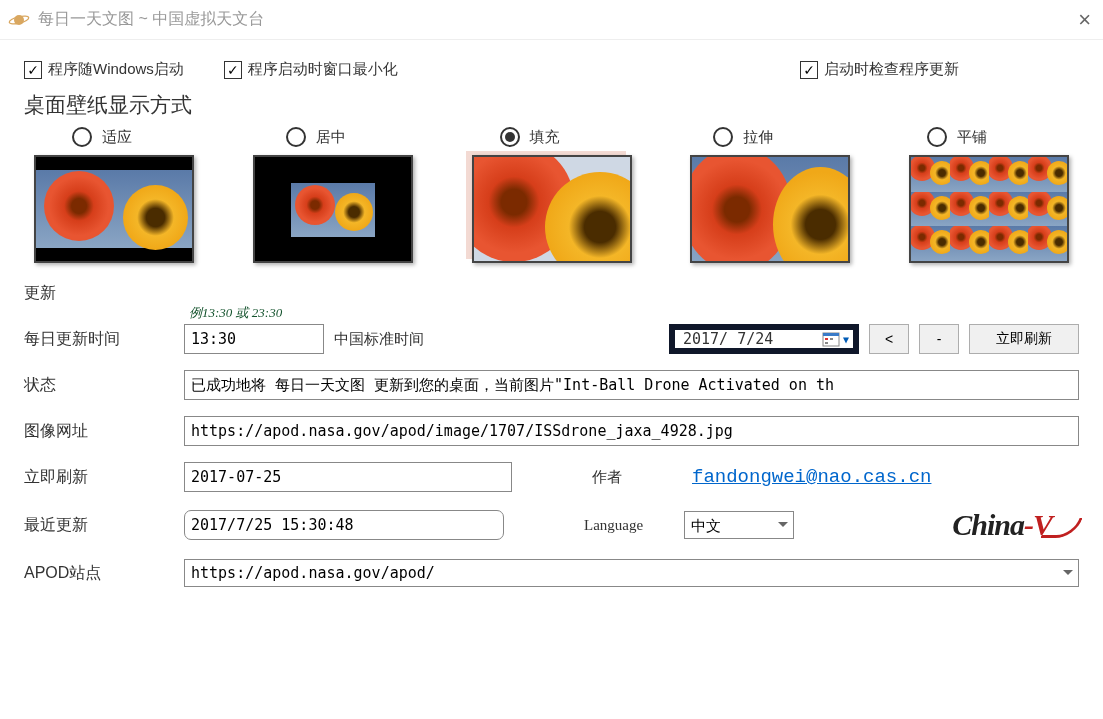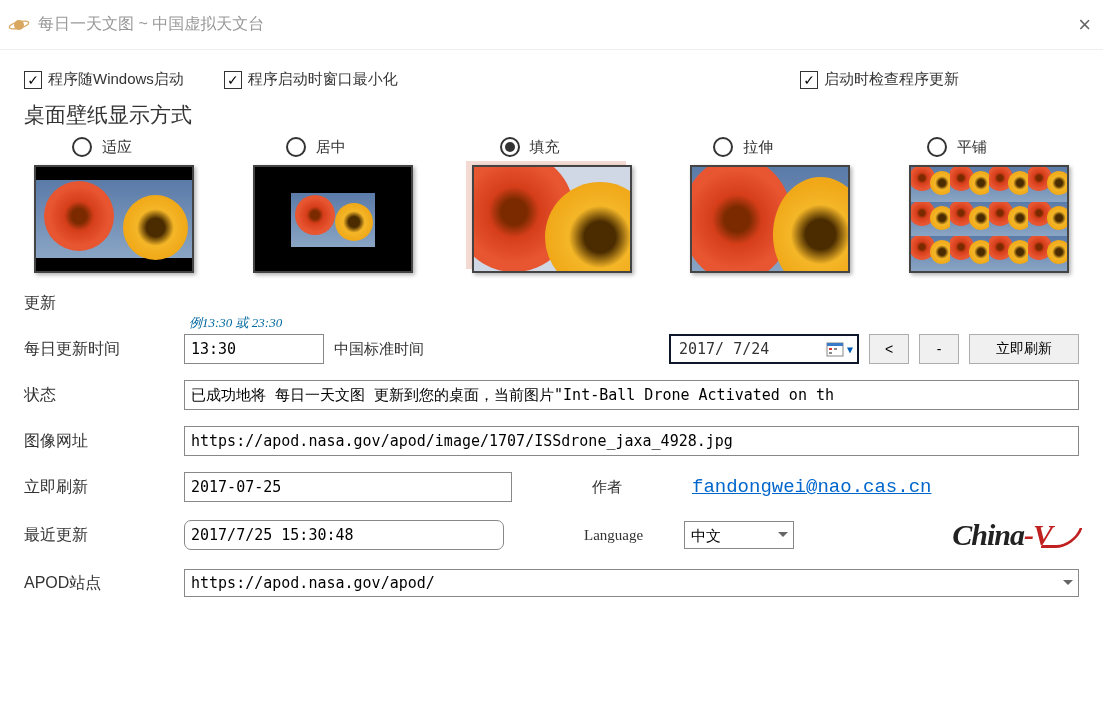--- a/index.html
+++ b/index.html
@@ -1,17 +1,17 @@
 <!DOCTYPE html>
 <html><head>
 <meta charset="utf-8">
 <style>
 * { box-sizing: border-box; margin: 0; padding: 0; }
 body { font-family: "Microsoft YaHei", "SimSun", sans-serif; font-size: 15px; color: #333; background: #fff; width: 1103px; height: 719px; overflow: hidden; position: relative; }
-.titlebar { height: 50px; display: flex; align-items: center; padding: 0 12px 0 8px; border-bottom: 1px solid #eee; color: #999; font-size: 16px; }
+.titlebar { height: 40px; display: flex; align-items: center; padding: 0 12px 0 8px; border-bottom: 1px solid #eee; color: #999; font-size: 16px; }
 .titlebar .close { margin-left: auto; font-size: 22px; color: #666; cursor: pointer; font-weight: 200; }
 .saturn-icon { width: 22px; height: 16px; margin-right: 8px; display: inline-block; position: relative; }
 .saturn-icon svg { width: 22px; height: 16px; }
 .content { padding: 20px 24px 10px 24px; }
 .checkrow { display: flex; gap: 40px; margin-bottom: 12px; }
 .checkitem { display: flex; align-items: center; gap: 6px; }
 .ckb { width: 18px; height: 18px; border: 1.2px solid #333; display: inline-flex; align-items: center; justify-content: center; font-size: 14px; color: #000; }
 .section-label { font-size: 21px; margin-bottom: 8px; margin-top: 2px; }
 .radios { display: flex; justify-content: space-between; padding: 0 10px 0 20px; margin-bottom: 8px; }
 .radio-opt { display: flex; align-items: center; gap: 10px; width: 170px; padding-left: 28px; }
@@ -36,23 +36,23 @@
 .tilecell .flower.red { top:-2px; left:-2px; width:26px; height:26px; border-radius:50%; }
 .tilecell .flower.yel { top:4px; right:-4px; width:24px; height:24px; border-radius:50%; }
 .sky { position:absolute; top:0; left:0; right:0; background: linear-gradient(#5a7aa8,#8aa5c4); }
 .thumb-fit .sky { top:13px; height:78px; }
 .thumb-center .sky { top:26px; left:36px; right:36px; height:54px; }
 .thumb-stretch .sky { height:108px; }
 .thumb-tile .sky { height:100%; }
 .formrow { display:flex; align-items:center; margin-bottom: 16px; gap: 10px; min-height: 30px; }
 .formlabel { width: 150px; font-size: 16px; }
 .txtinput { height: 30px; border: 1px solid #888; padding: 2px 6px; font-family: "SimSun", monospace; font-size: 15px; background: #fff; }
-.hint { color: #0369a1; font-style: italic; font-size: 13px; margin-left: 165px; margin-bottom: 2px; font-family: "SimSun"; }
+.hint { color: #14532d; font-style: italic; font-size: 13px; margin-left: 165px; margin-bottom: 2px; font-family: "SimSun"; }
 .btn { height: 30px; min-width: 40px; border: 1px solid #adadad; background: #f0f0f0; padding: 0 10px; font-size: 14px; font-family: inherit; cursor: pointer; }
-.datepk { width: 190px; height: 30px; border: 2px solid #0f172a; display: inline-flex; align-items: center; padding: 0 4px 0 8px; font-family: "SimSun", monospace; font-size: 15px; background: #fff; }
+.datepk { width: 190px; height: 30px; border: 6px solid #0f172a; display: inline-flex; align-items: center; padding: 0 4px 0 8px; font-family: "SimSun", monospace; font-size: 15px; background: #fff; }
 .datepk .caldrop { margin-left: auto; display:flex; align-items:center; gap:3px; }
 .caldrop svg { width:18px; height:18px; }
 .caldrop .arrow { font-size:10px; color:#005bb6; }
 .select { height: 28px; border: 1px solid #888; background: #fff; padding: 0 22px 0 6px; font-size: 15px; font-family: inherit; appearance: none; position: relative; }
 .selwrap { position: relative; display: inline-block; }
 .selwrap::after { content: ""; position: absolute; right: 6px; top: 11px; border: 5px solid transparent; border-top-color: #666; pointer-events: none; }
 a.link { color: #0066cc; text-decoration: underline; font-family: "Courier New", monospace; font-size: 19px; }
 .logo { font-family: "Times New Roman", serif; font-weight: bold; font-style: italic; font-size: 30px; color: #222; position: relative; letter-spacing: -1px; }
 .logo .vo { color: #c02020; font-style: italic; }
 .logo .swoosh { display:inline-block; width:35px; height:20px; border:3px solid #c02020; border-left:none; border-top:none; border-radius: 0 0 45px 0; transform: skewX(-20deg); vertical-align: middle; margin-left:-8px; }

